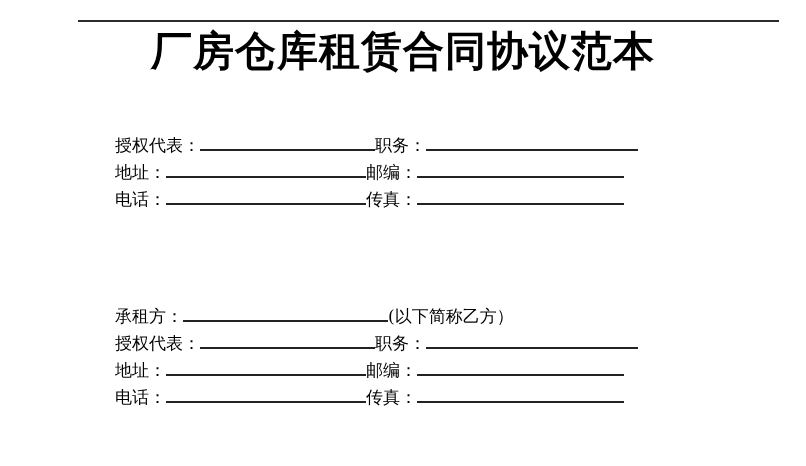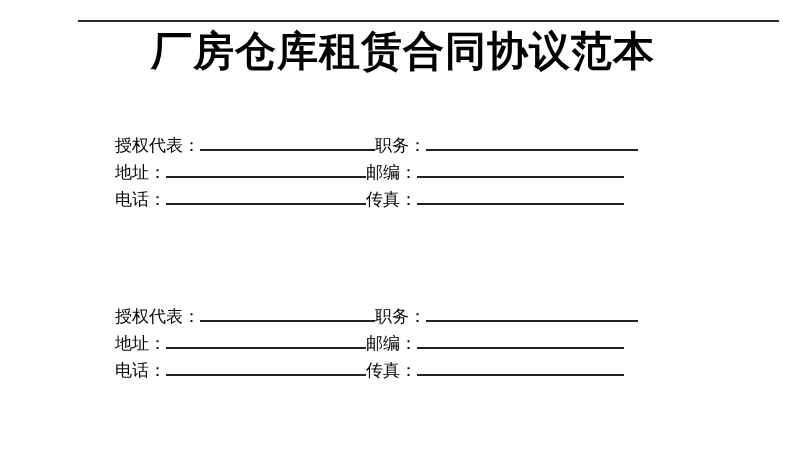--- a/index.html
+++ b/index.html
@@ -116,20 +116,23 @@
     </div>
 
     <div class="form-row">
       <span class="lbl">电话：</span><span class="blank blank-phone"></span><span class="lbl col2">传真：</span><span class="blank blank-fax"></span>
     </div>
 
   </div>
 
   <div class="form-block" id="block-lessee">
 
+    <div class="form-row">
+      <span class="lbl">承租方：</span><span class="blank blank-party"></span><span class="suffix">(以下简称乙方）</span>
+    </div>
 
     <div class="form-row">
       <span class="lbl">授权代表：</span><span class="blank blank-rep"></span><span class="lbl col2">职务：</span><span class="blank blank-title"></span>
     </div>
 
     <div class="form-row">
       <span class="lbl">地址：</span><span class="blank blank-addr"></span><span class="lbl col2">邮编：</span><span class="blank blank-zip"></span>
     </div>
 
     <div class="form-row">

